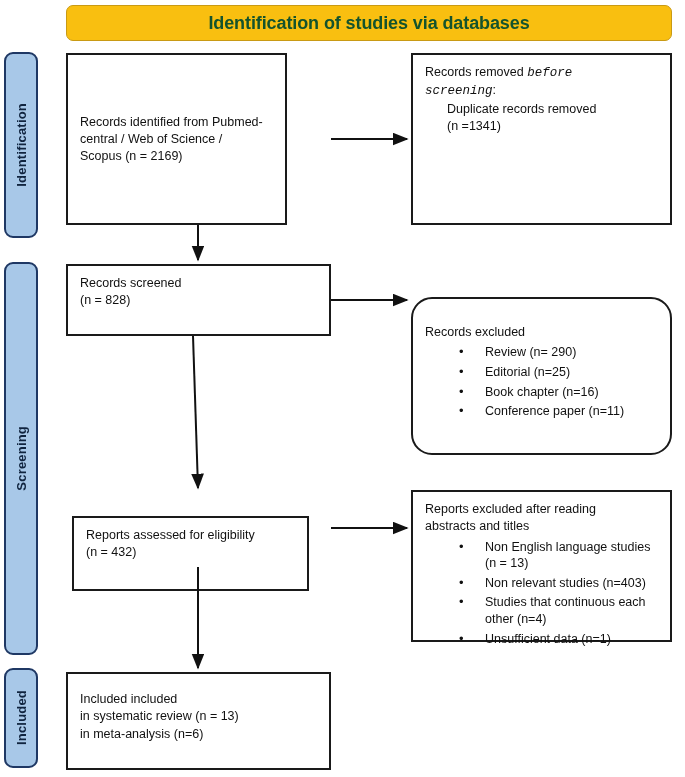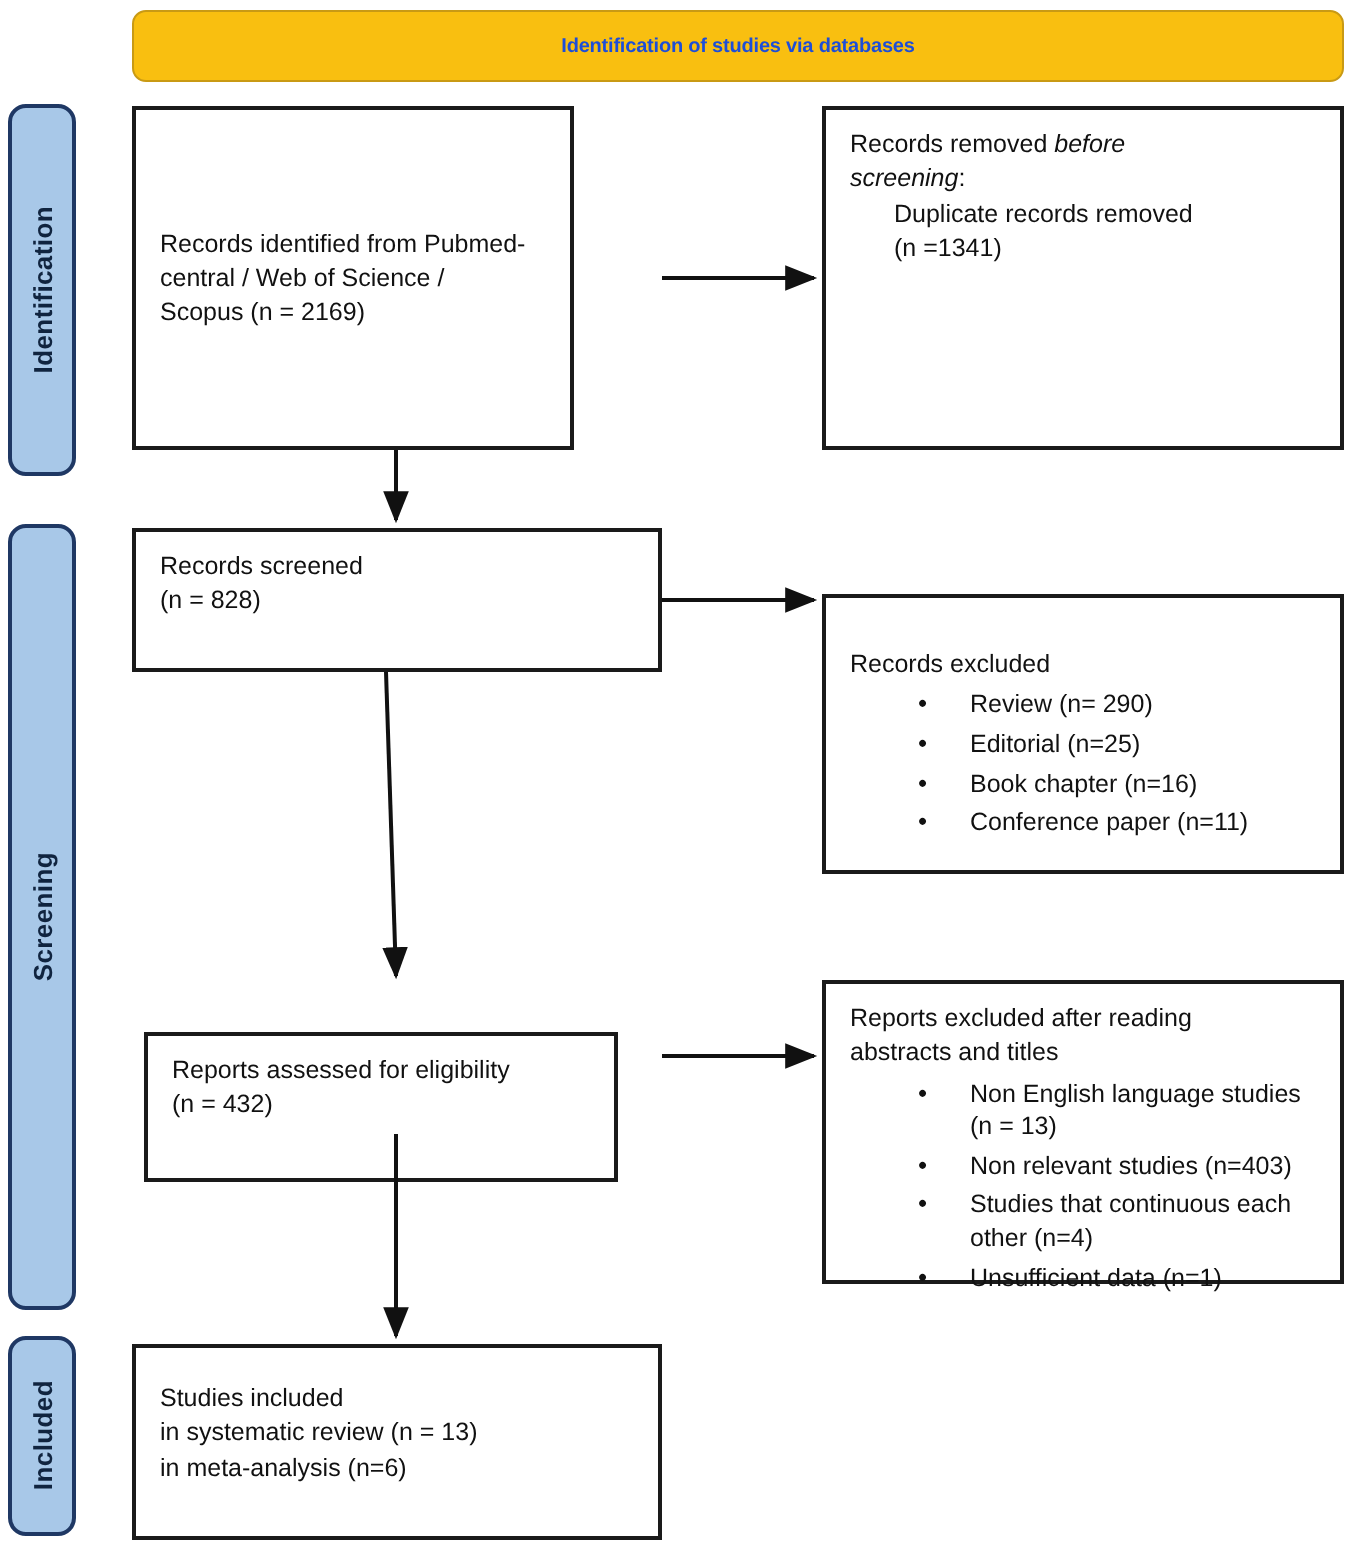--- a/index.html
+++ b/index.html
@@ -29,23 +29,23 @@
     height: 36px;
     background: #F9BF10;
     border: 1px solid #C99A14;
     border-radius: 7px;
     display: flex;
     align-items: center;
     justify-content: center;
     box-sizing: border-box;
   }
   .banner-text {
-    font-size: 10px;
+    font-size: 18px;
     font-weight: bold;
-    color: #1d4ed8;
+    color: #14532d;
     letter-spacing: -0.1px;
   }
 
   
   .stage {
     position: absolute;
     left: 4px;
     width: 34px;
     background: #A8C8E8;
     border: 2px solid #1F3864;
@@ -75,28 +75,28 @@
     border: 2px solid #1a1a1a;
     box-sizing: border-box;
     padding: 9px 10px 8px 12px;
     font-size: 12.5px;
     line-height: 1.38;
     color: #111111;
   }
   #box-identified      { left: 66px;  top: 53px;  width: 221px; height: 172px; display:flex; align-items:center; }
   #box-removed         { left: 411px; top: 53px;  width: 261px; height: 172px; }
   #box-screened        { left: 66px;  top: 264px; width: 265px; height: 72px;  }
-  #box-excluded        { left: 411px; top: 297px; width: 261px; height: 140px; }
+  #box-excluded        { left: 411px; top: 297px; width: 261px; height: 158px; border-radius: 21px; }
   #box-eligibility     { left: 72px;  top: 492px; width: 237px; height: 75px; margin-top: 24px;  }
   #box-reports-excl    { left: 411px; top: 490px; width: 261px; height: 152px; }
   #box-included        { left: 66px;  top: 672px; width: 265px; height: 98px;  }
 
   .box p { margin: 0; }
   .indent { margin-top: 16px; }
-  em { font-style: italic; }
+  em { font-style: italic; font-family: Liberation Mono, monospace; }
 
   
   ul.bullets {
     margin: 1px 0 0 0;
     padding-left: 34px;
     list-style: none;
   }
   ul.bullets li {
     position: relative;
     margin: 3px 0;
@@ -181,21 +181,21 @@
     <p>abstracts and titles</p>
     <ul class="bullets">
       <li>Non English language studies (n = 13)</li>
       <li>Non relevant studies (n=403)</li>
       <li>Studies that continuous each other (n=4)</li>
       <li>Unsufficient data (n=1)</li>
     </ul>
   </div>
 
   <div class="box" id="box-included">
-    <p style="margin-top:8px">Studies included</p>
+    <p style="margin-top:8px">Included included</p>
     <p>in systematic review (n = 13)</p>
     <p>in meta-analysis (n=6)</p>
   </div>
 
   <svg id="arrows" viewBox="0 0 685 777" xmlns="http://www.w3.org/2000/svg">
     <defs>
       <marker id="ah" markerWidth="9" markerHeight="9" refX="7.2" refY="3.2" orient="auto" markerUnits="strokeWidth">
         <path d="M0,0 L8,3.2 L0,6.4 z" fill="#111111"></path>
       </marker>
     </defs>

